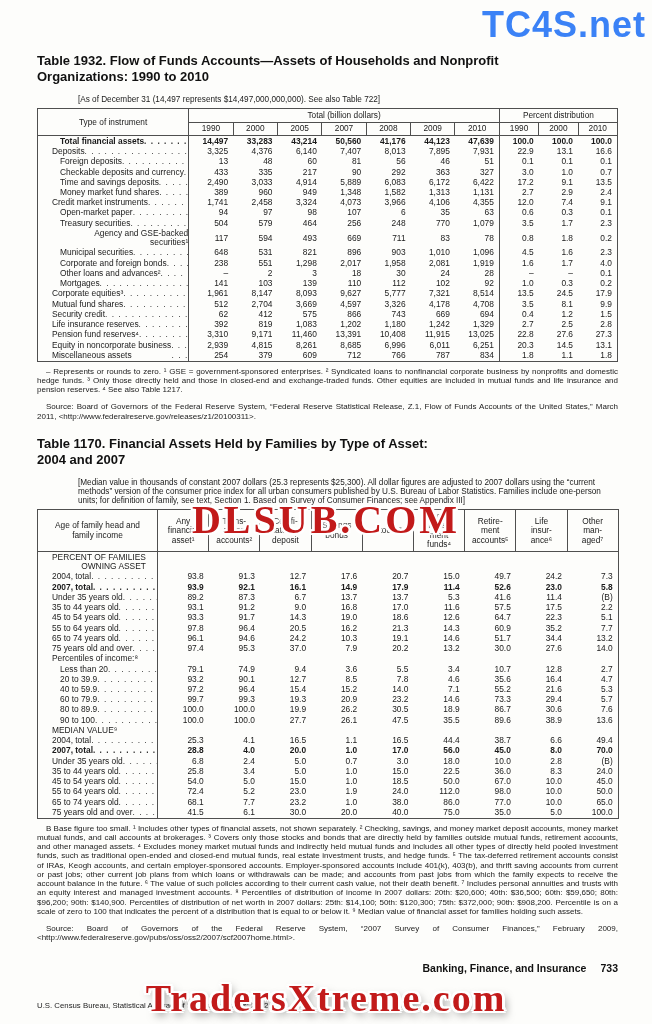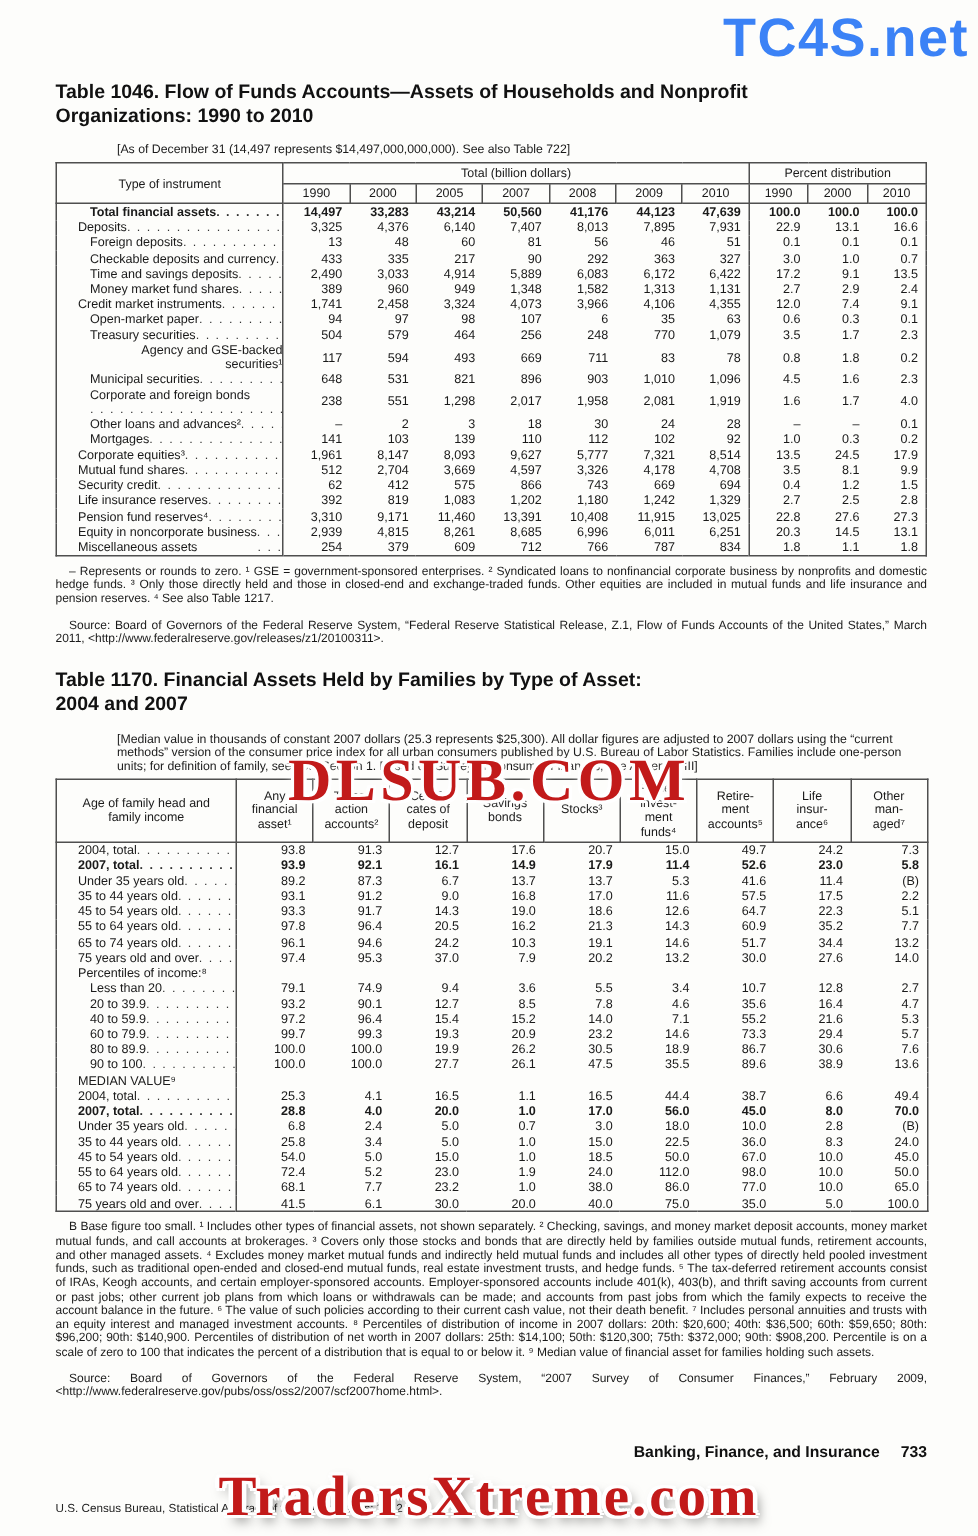--- a/index.html
+++ b/index.html
@@ -62,21 +62,21 @@
                  3px 0 0 #fff,-2px 2px 0 #fff,0 2px 0 #fff,2px 2px 0 #fff,
                  3px 4px 8px rgba(0,0,0,.5);
   }
 </style>
 </head>
 <body>
 
 <div class="content">
 
   <section>
-    <h2 class="tbl-title">Table 1046. Flow of Funds Accounts—Assets of Households and Nonprofit
+    <h2 class="tbl-title">Table 1932. Flow of Funds Accounts—Assets of Households and Nonprofit
 Organizations: 1990 to 2010</h2>
     <div class="tbl-note">[As of December 31 (14,497 represents $14,497,000,000,000). See also Table 722]</div>
     <table class="data" id="tbl1169">
         <colgroup>
           <col style="width: 150px;">
           <col style="width: 44px;">
           <col style="width: 44px;">
           <col style="width: 44px;">
           <col style="width: 44px;">
           <col style="width: 44px;">
@@ -299,21 +299,21 @@
             <td>896</td>
             <td>903</td>
             <td>1,010</td>
             <td>1,096</td>
             <td class="vl">4.5</td>
             <td>1.6</td>
             <td>2.3</td>
           </tr>
           <tr>
             <td class="stubcell">
-              <div class="stub" style="padding-left: 11px; flex-direction: column;">
+              <div class="stub" style="padding-left: 11px;">
                 <span class="txt">Corporate and foreign bonds</span>
                 <span class="dots"></span>
               </div>
             </td>
             <td class="vl">238</td>
             <td>551</td>
             <td>1,298</td>
             <td>2,017</td>
             <td>1,958</td>
             <td>2,081</td>
@@ -535,20 +535,29 @@
 ance⁶</th>
             <th>Other
 man-
 aged⁷</th>
           </tr>
         </thead>
         <tbody>
           <tr>
             <td class="stubcell">
               <div class="stub" style="padding-left: 3px;">
+                <span class="txt">PERCENT OF FAMILIES
+OWNING ASSET</span>
+              </div>
+            </td>
+            <td class="vl" colspan="9"></td>
+          </tr>
+          <tr>
+            <td class="stubcell">
+              <div class="stub" style="padding-left: 3px;">
                 <span class="txt">2004, total</span>
                 <span class="dots"></span>
               </div>
             </td>
             <td class="vl">93.8</td>
             <td>91.3</td>
             <td>12.7</td>
             <td>17.6</td>
             <td>20.7</td>
             <td>15.0</td>

